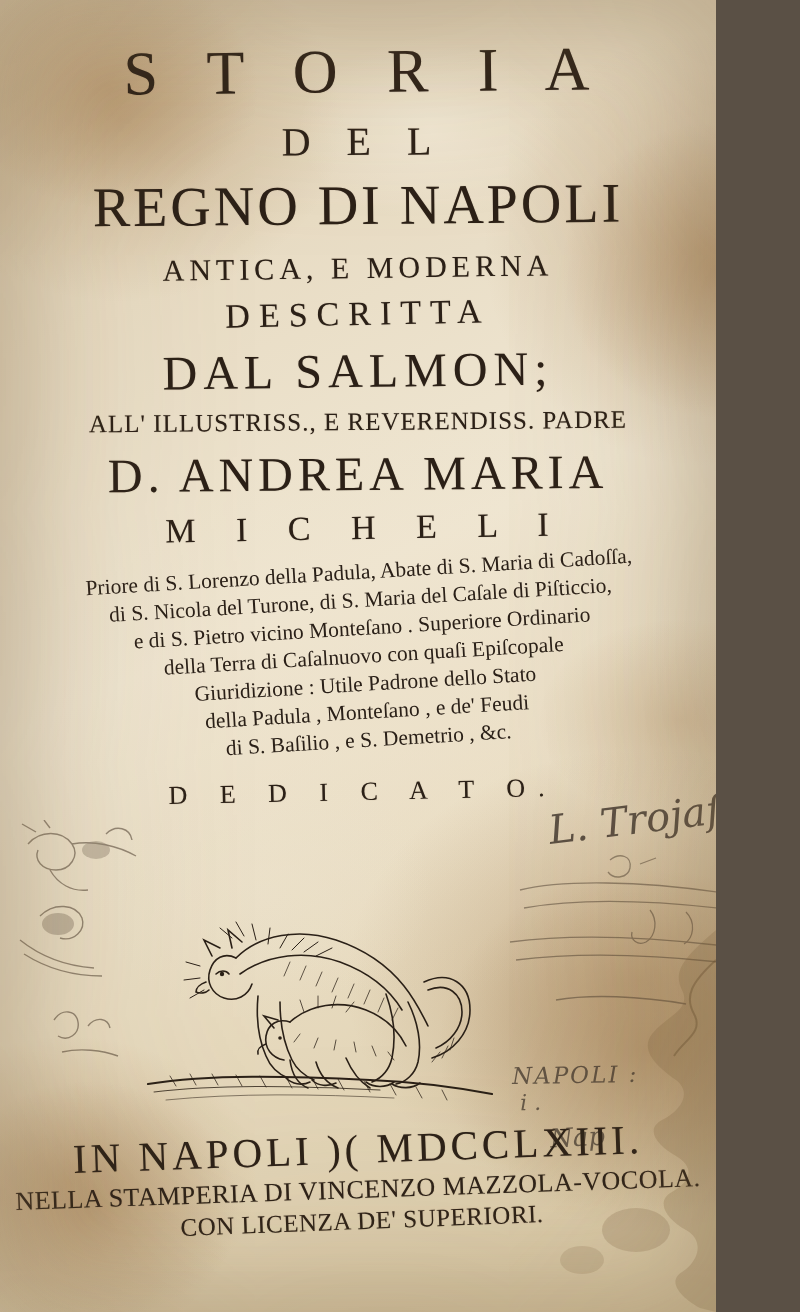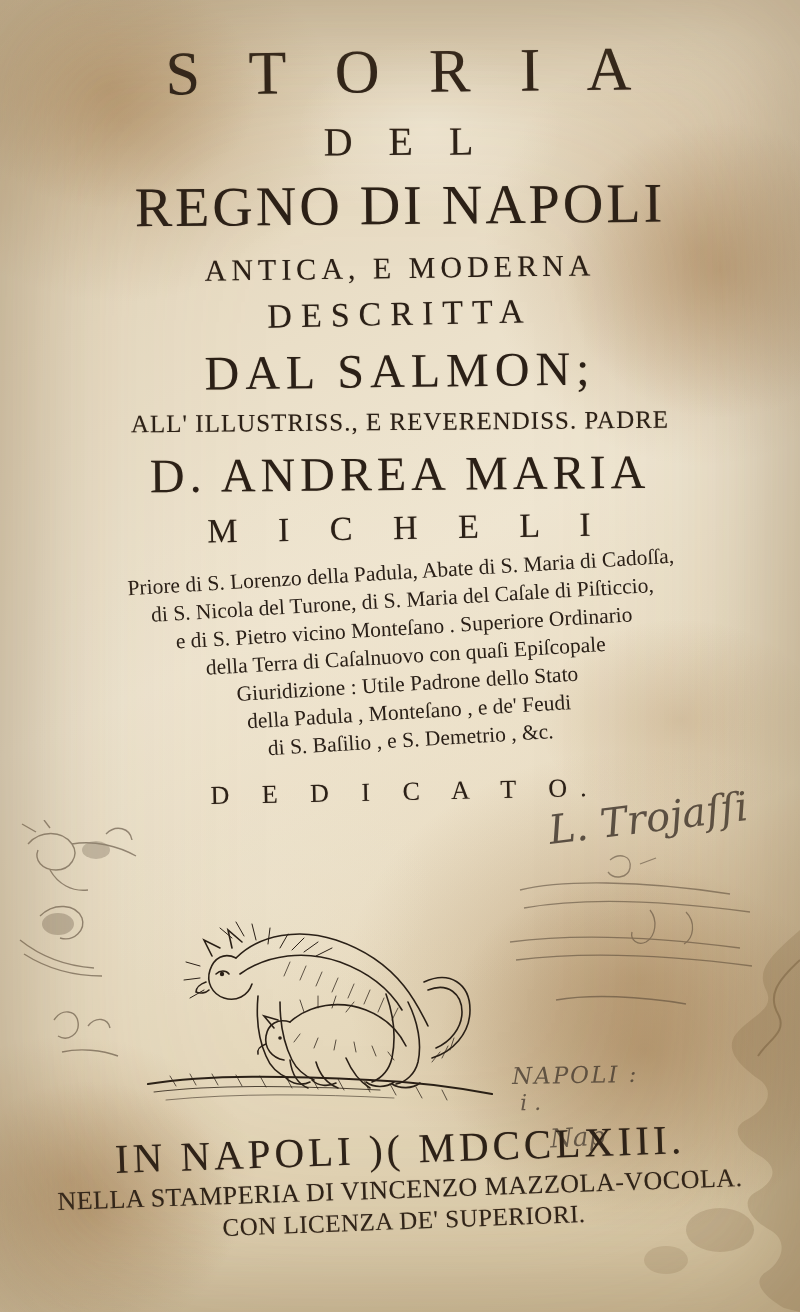--- a/index.html
+++ b/index.html
@@ -9,21 +9,21 @@
   }
   body {
     width: 800px;
     height: 1312px;
     overflow: hidden;
     font-family: "Liberation Serif", serif;
   }
 
   #page {
     position: relative;
-    width: 800px;
+    width: 716px;
     height: 1312px;
     overflow: hidden;
     background:
       radial-gradient(ellipse 320px 260px at 120px 120px, rgba(170,135,90,0.42) 0%, rgba(170,135,90,0.0) 70%),
       radial-gradient(ellipse 300px 300px at 700px 250px, rgba(168,130,85,0.38) 0%, rgba(168,130,85,0.0) 72%),
       radial-gradient(ellipse 420px 330px at 640px 980px, rgba(160,122,78,0.45) 0%, rgba(160,122,78,0.0) 70%),
       radial-gradient(ellipse 260px 200px at 70px 1180px, rgba(165,128,84,0.40) 0%, rgba(165,128,84,0.0) 72%),
       radial-gradient(ellipse 500px 400px at 400px 700px, rgba(238,226,203,0.55) 0%, rgba(238,226,203,0.0) 75%),
       linear-gradient(155deg, #ded0b4 0%, #e8dcc4 22%, #efe6d2 45%, #e6d9bd 70%, #d9c9a6 100%);
   }

